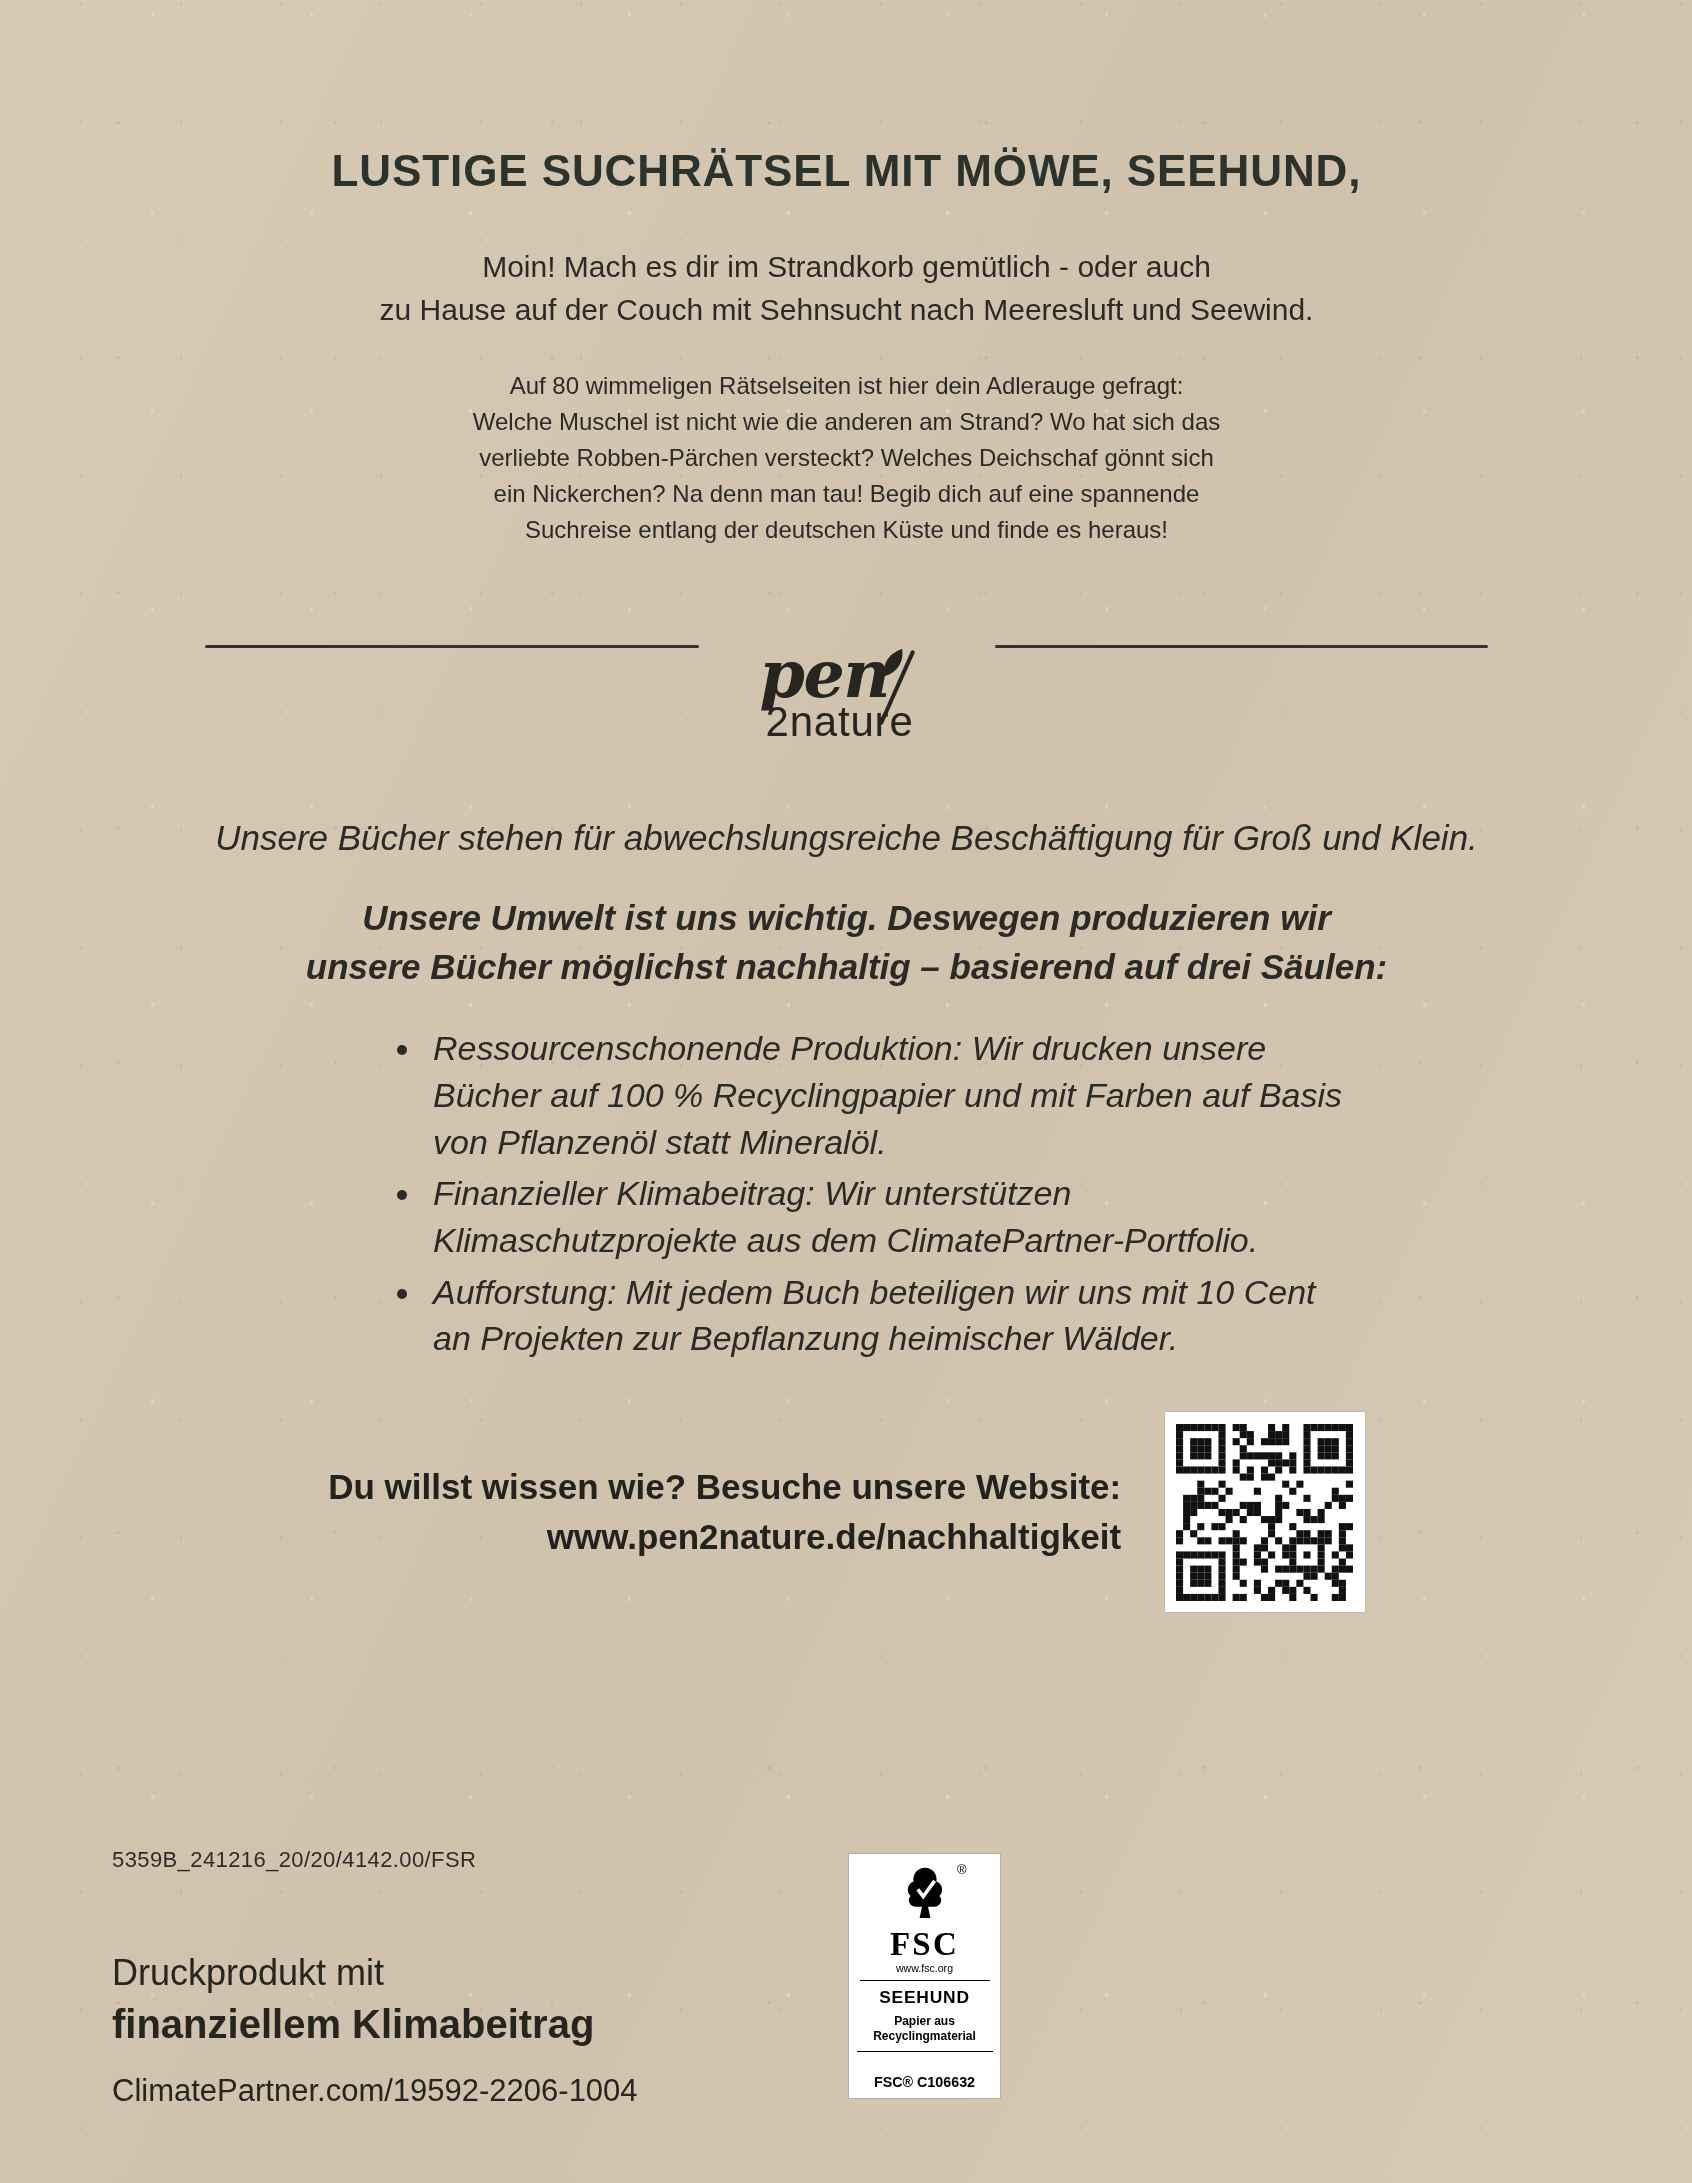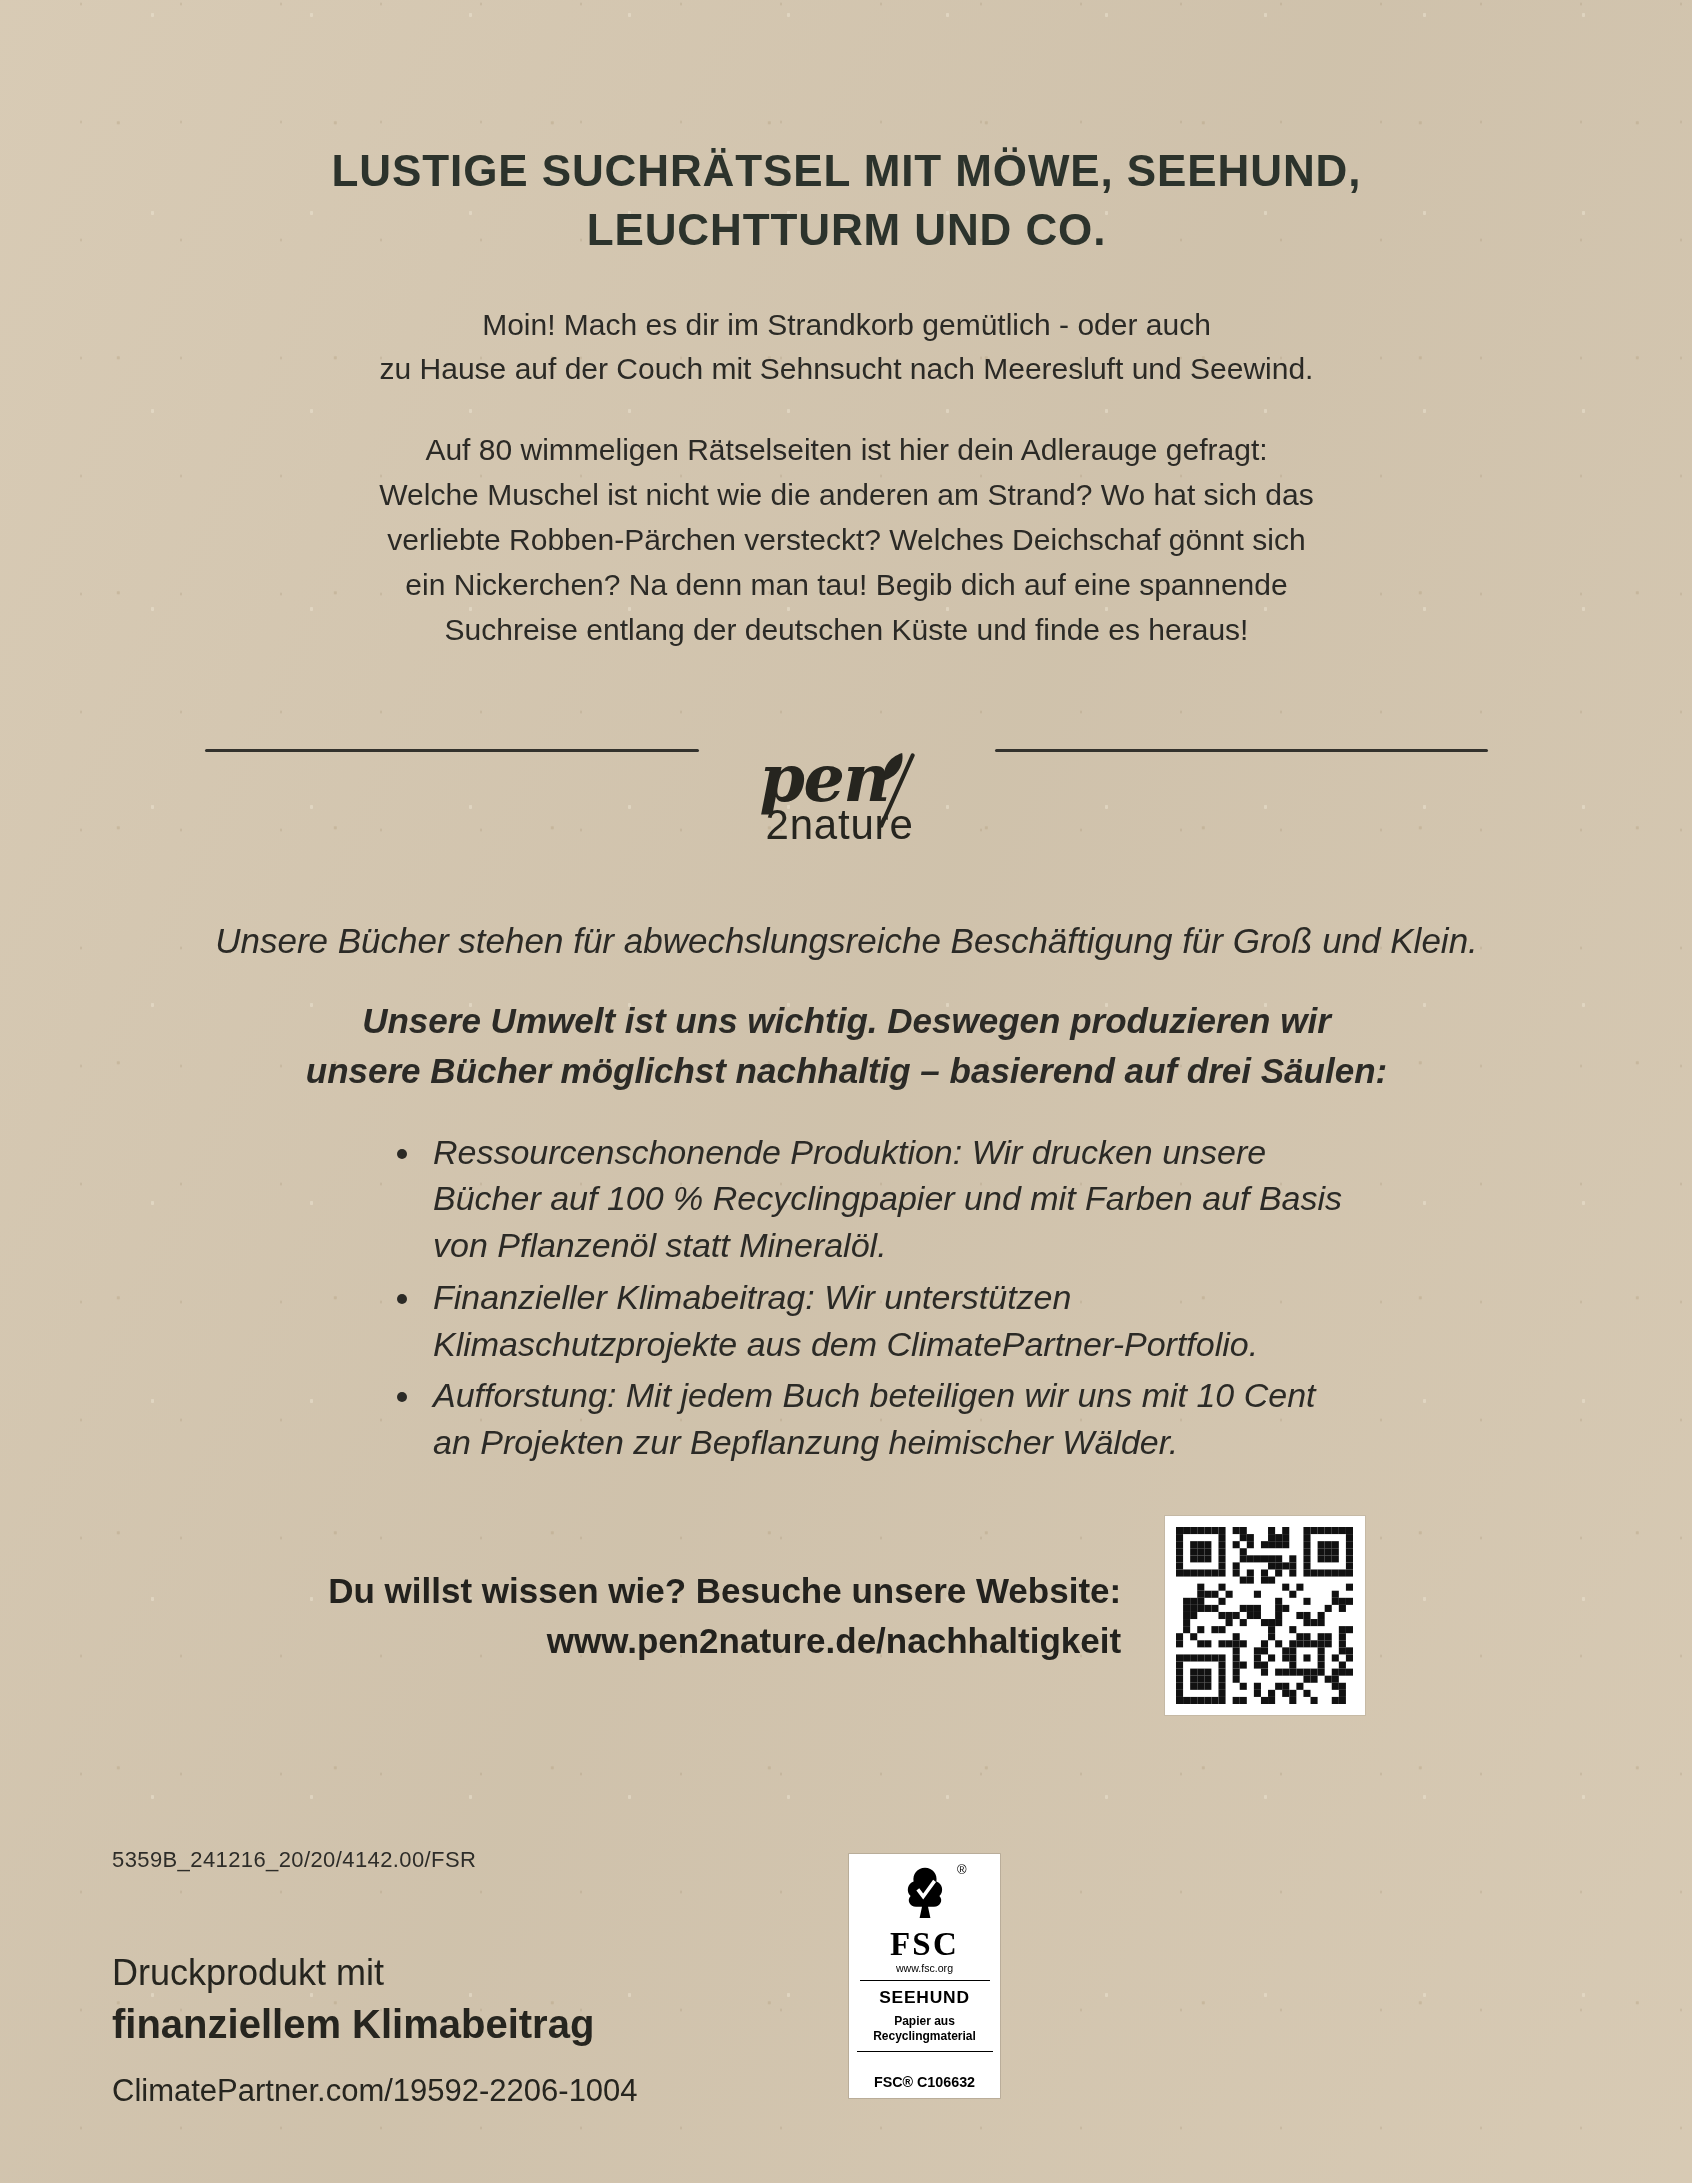--- a/index.html
+++ b/index.html
@@ -18,21 +18,21 @@
     background-position: 9.8px 5.3px, 73px 114px, 31px 63px, 0 0;
     font-family:"Liberation Sans", sans-serif;
     color:#2b2a26;
   }
   .content{width:1509px;margin:0 auto;text-align:center;padding-top:142px;}
   .headline{
     font-size:44px;font-weight:700;letter-spacing:0.9px;
     line-height:1.33;color:#2c332c;
   }
   .intro{margin-top:44px;font-size:30px;line-height:1.46;color:#2b2a26;}
-  .body-par{margin-top:36px;font-size:30px;line-height:1.5;color:#2b2a26;text-align:center;}
+  .body-par{margin-top:36px;font-size:24px;line-height:1.5;color:#2b2a26;text-align:center;}
 
   .divider-row{
     display:flex;align-items:flex-start;justify-content:center;
     gap:35px;margin:97px 113px 0 113px;
   }
   .rule{flex:1;height:3px;background:#33322d;border-radius:1.5px;}
   .logo{position:relative;width:226px;flex:0 0 auto;text-align:left;}
   .logo-script{
     font-family:"DejaVu Serif", serif;font-style:italic;font-weight:700;
     font-size:65px;line-height:.9;color:#26251f;letter-spacing:-1.5px;
@@ -95,21 +95,20 @@
   }
 </style>
 </head>
 <body>
 
 <div class="page">
   <div class="content">
 
     <header class="headline">
       <div>LUSTIGE SUCHRÄTSEL MIT MÖWE, SEEHUND,</div>
-      <div>LEUCHTTURM UND CO.</div>
     </header>
 
     <section class="intro">
       <div>Moin! Mach es dir im Strandkorb gemütlich - oder auch</div>
       <div>zu Hause auf der Couch mit Sehnsucht nach Meeresluft und Seewind.</div>
     </section>
 
     <section class="body-par">
       <div>Auf 80 wimmeligen Rätselseiten ist hier dein Adlerauge gefragt:</div>
       <div>Welche Muschel ist nicht wie die anderen am Strand? Wo hat sich das</div>

